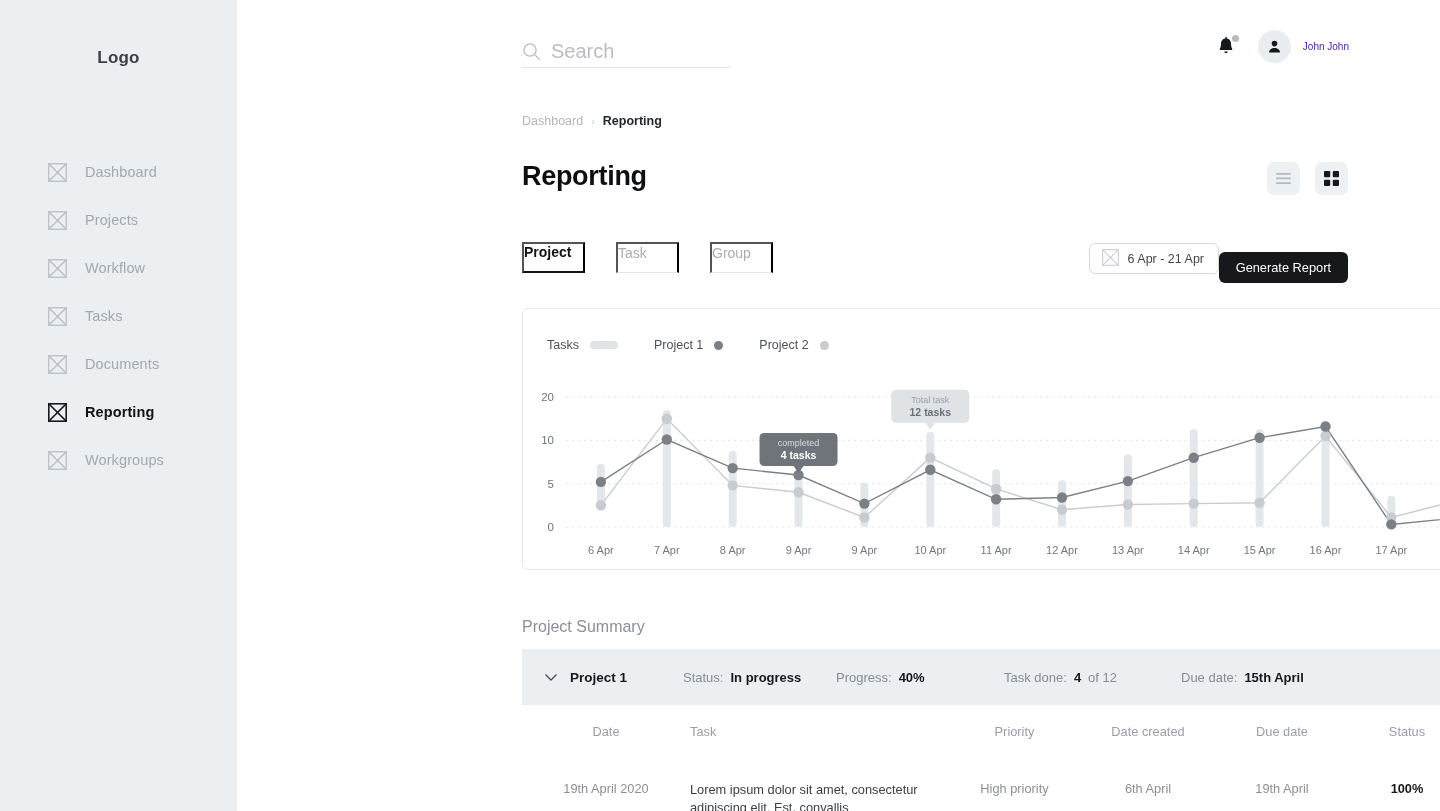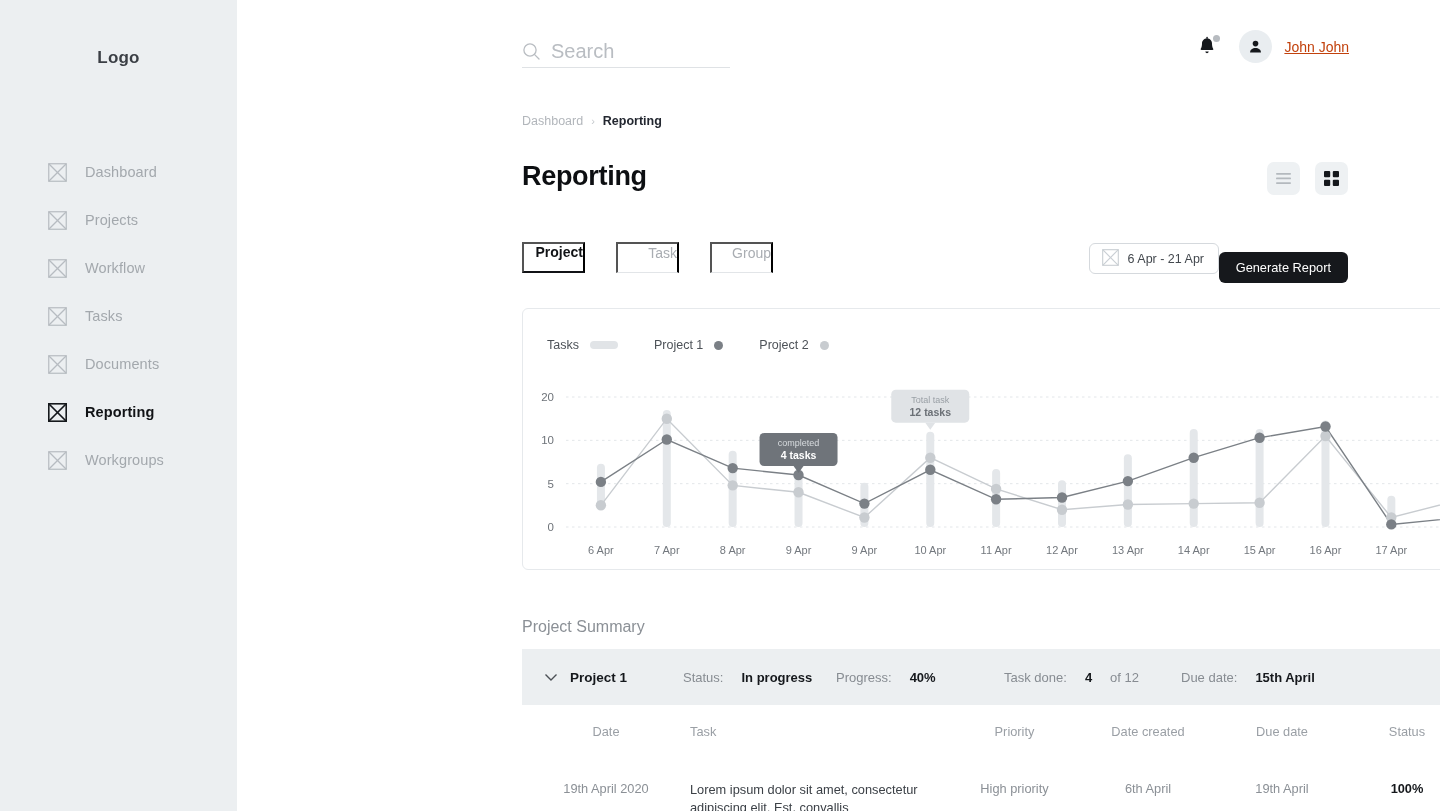--- a/index.html
+++ b/index.html
@@ -63,21 +63,21 @@
   .bell-dot {
     position: absolute; right: -3px; top: -1px;
     width: 7px; height: 7px; border-radius: 50%;
     background: #b7bbc0;
   }
   .user { display: flex; align-items: center; gap: 12px; cursor: pointer; }
   .avatar {
     width: 33px; height: 33px; border-radius: 50%;
     background: #e9edf0; display: flex; align-items: center; justify-content: center;
   }
-  .username { font-size: 14px; color: #c2410c; text-decoration: underline; }
+  .username { font-size: 10px; color: #4c1d95; }
 
   
   .crumbs {
     position: absolute; left: 285px; top: 114px;
     display: flex; align-items: center; gap: 8px;
     font-size: 12.5px;
   }
   .crumb-link { color: #b2b6bb; cursor: pointer; }
   .crumb-sep { color: #c5c9cd; font-size: 11px; }
   .crumb-cur { color: #232730; font-weight: 700; }
@@ -95,21 +95,21 @@
     width: 33px; height: 33px; border-radius: 7px;
     background: #eef1f3; display: flex; align-items: center; justify-content: center;
     cursor: pointer; border: 0;
   }
 
   
   .tabs { position: absolute; left: 285px; top: 242px; display: flex; gap: 31px; }
   .tab {
     font-size: 14px; color: #a9adb2; padding-bottom: 11px;
     border-bottom: 1.5px solid #e2e5e8;
-    min-width: 63px; text-align: right; cursor: pointer;
+    min-width: 63px; text-align: left; cursor: pointer;
     background: none; font-family: inherit;
   }
   .tab.active { color: #111316; font-weight: 700; border-bottom: 2.5px solid #111316; }
 
   .daterange {
     position: absolute; right: 221px; top: 243px;
     height: 31px; padding: 0 14px 0 12px;
     border: 1px solid #d5d9dd; border-radius: 6px; background: #fff;
     display: flex; align-items: center; gap: 9px;
     font-size: 12.5px; color: #43484e; cursor: pointer; margin-left: 14px;
@@ -149,21 +149,21 @@
   }
   .summary-row {
     position: absolute; left: 285px; top: 649px;
     width: 1063px; height: 56px;
     background: #eceff1;
     display: flex; align-items: center;
     padding-left: 20px; cursor: pointer;
   }
   .chev { width: 18px; height: 18px; margin-right: 10px; }
   .sum-name { font-size: 13.5px; font-weight: 700; color: #15181c; width: 113px; }
-  .sum-field { display: flex; align-items: center; gap: 18px; font-size: 13px; }
+  .sum-field { display: flex; align-items: center; gap: 7px; font-size: 13px; }
   .sum-key { color: #878c92; }
   .sum-val { color: #15181c; font-weight: 700; }
   .f-status { width: 153px; }
   .f-progress { width: 168px; }
   .f-taskdone { width: 177px; }
 
   
   .tbl { position: absolute; left: 285px; top: 705px; width: 1063px; }
   .tbl-row { display: flex; align-items: flex-start; }
   .tbl-head { height: 52px; align-items: center; }

